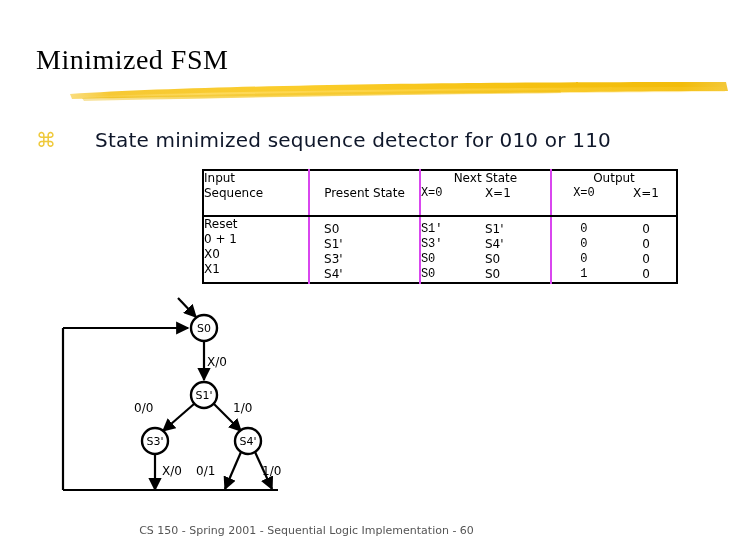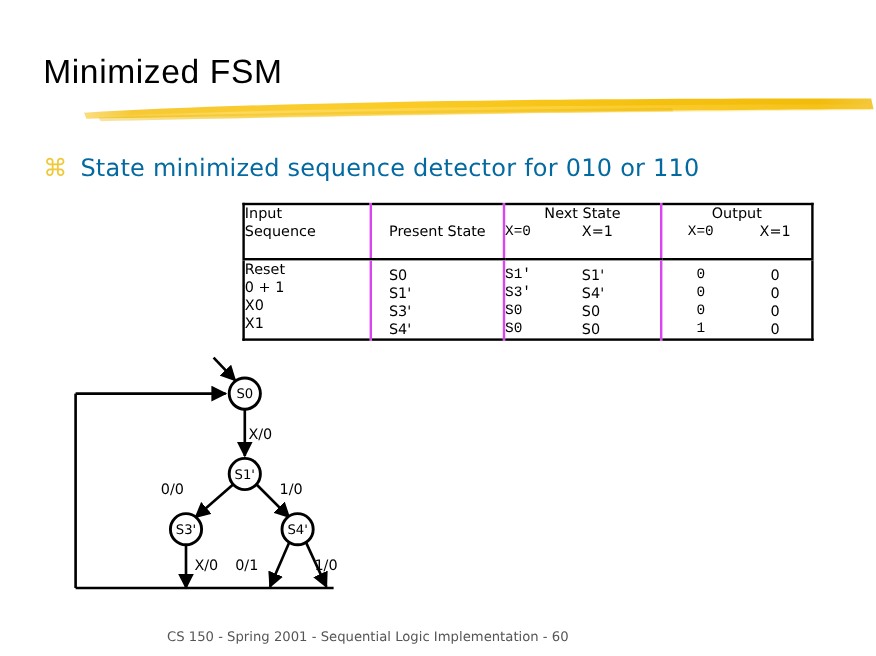--- a/index.html
+++ b/index.html
@@ -15,21 +15,21 @@
     overflow: hidden;
     font-family: "DejaVu Sans", sans-serif;
     color: #000000;
   }
 
   
   #slide-title {
     position: absolute;
     left: 36px;
     top: 44px;
-    font-family: Liberation Sans, sans-serif;
+    font-family: Liberation Serif, serif;
     font-size: 28px;
     font-weight: 400;
     letter-spacing: 0.5px;
     color: #000000;
     white-space: nowrap;
   }
 
   
   #title-rule {
     position: absolute;
@@ -51,23 +51,24 @@
   }
   #bullet-glyph {
     color: #EFC93B;
     font-size: 20px;
     line-height: 1;
     margin-right: 11px;
     font-family: "DejaVu Sans", sans-serif;
   }
   #bullet-text {
     font-size: 20px;
-    color: #0369a1;
+    color: #0f172a;
     letter-spacing: 0.2px;
     font-family: "DejaVu Sans", sans-serif;
+    margin-left: 28px;
   }
 
   
   #fsm-table {
     position: absolute;
     left: 202px;
     top: 169px;
     width: 476px;
     border-collapse: collapse;
     font-size: 12px;

